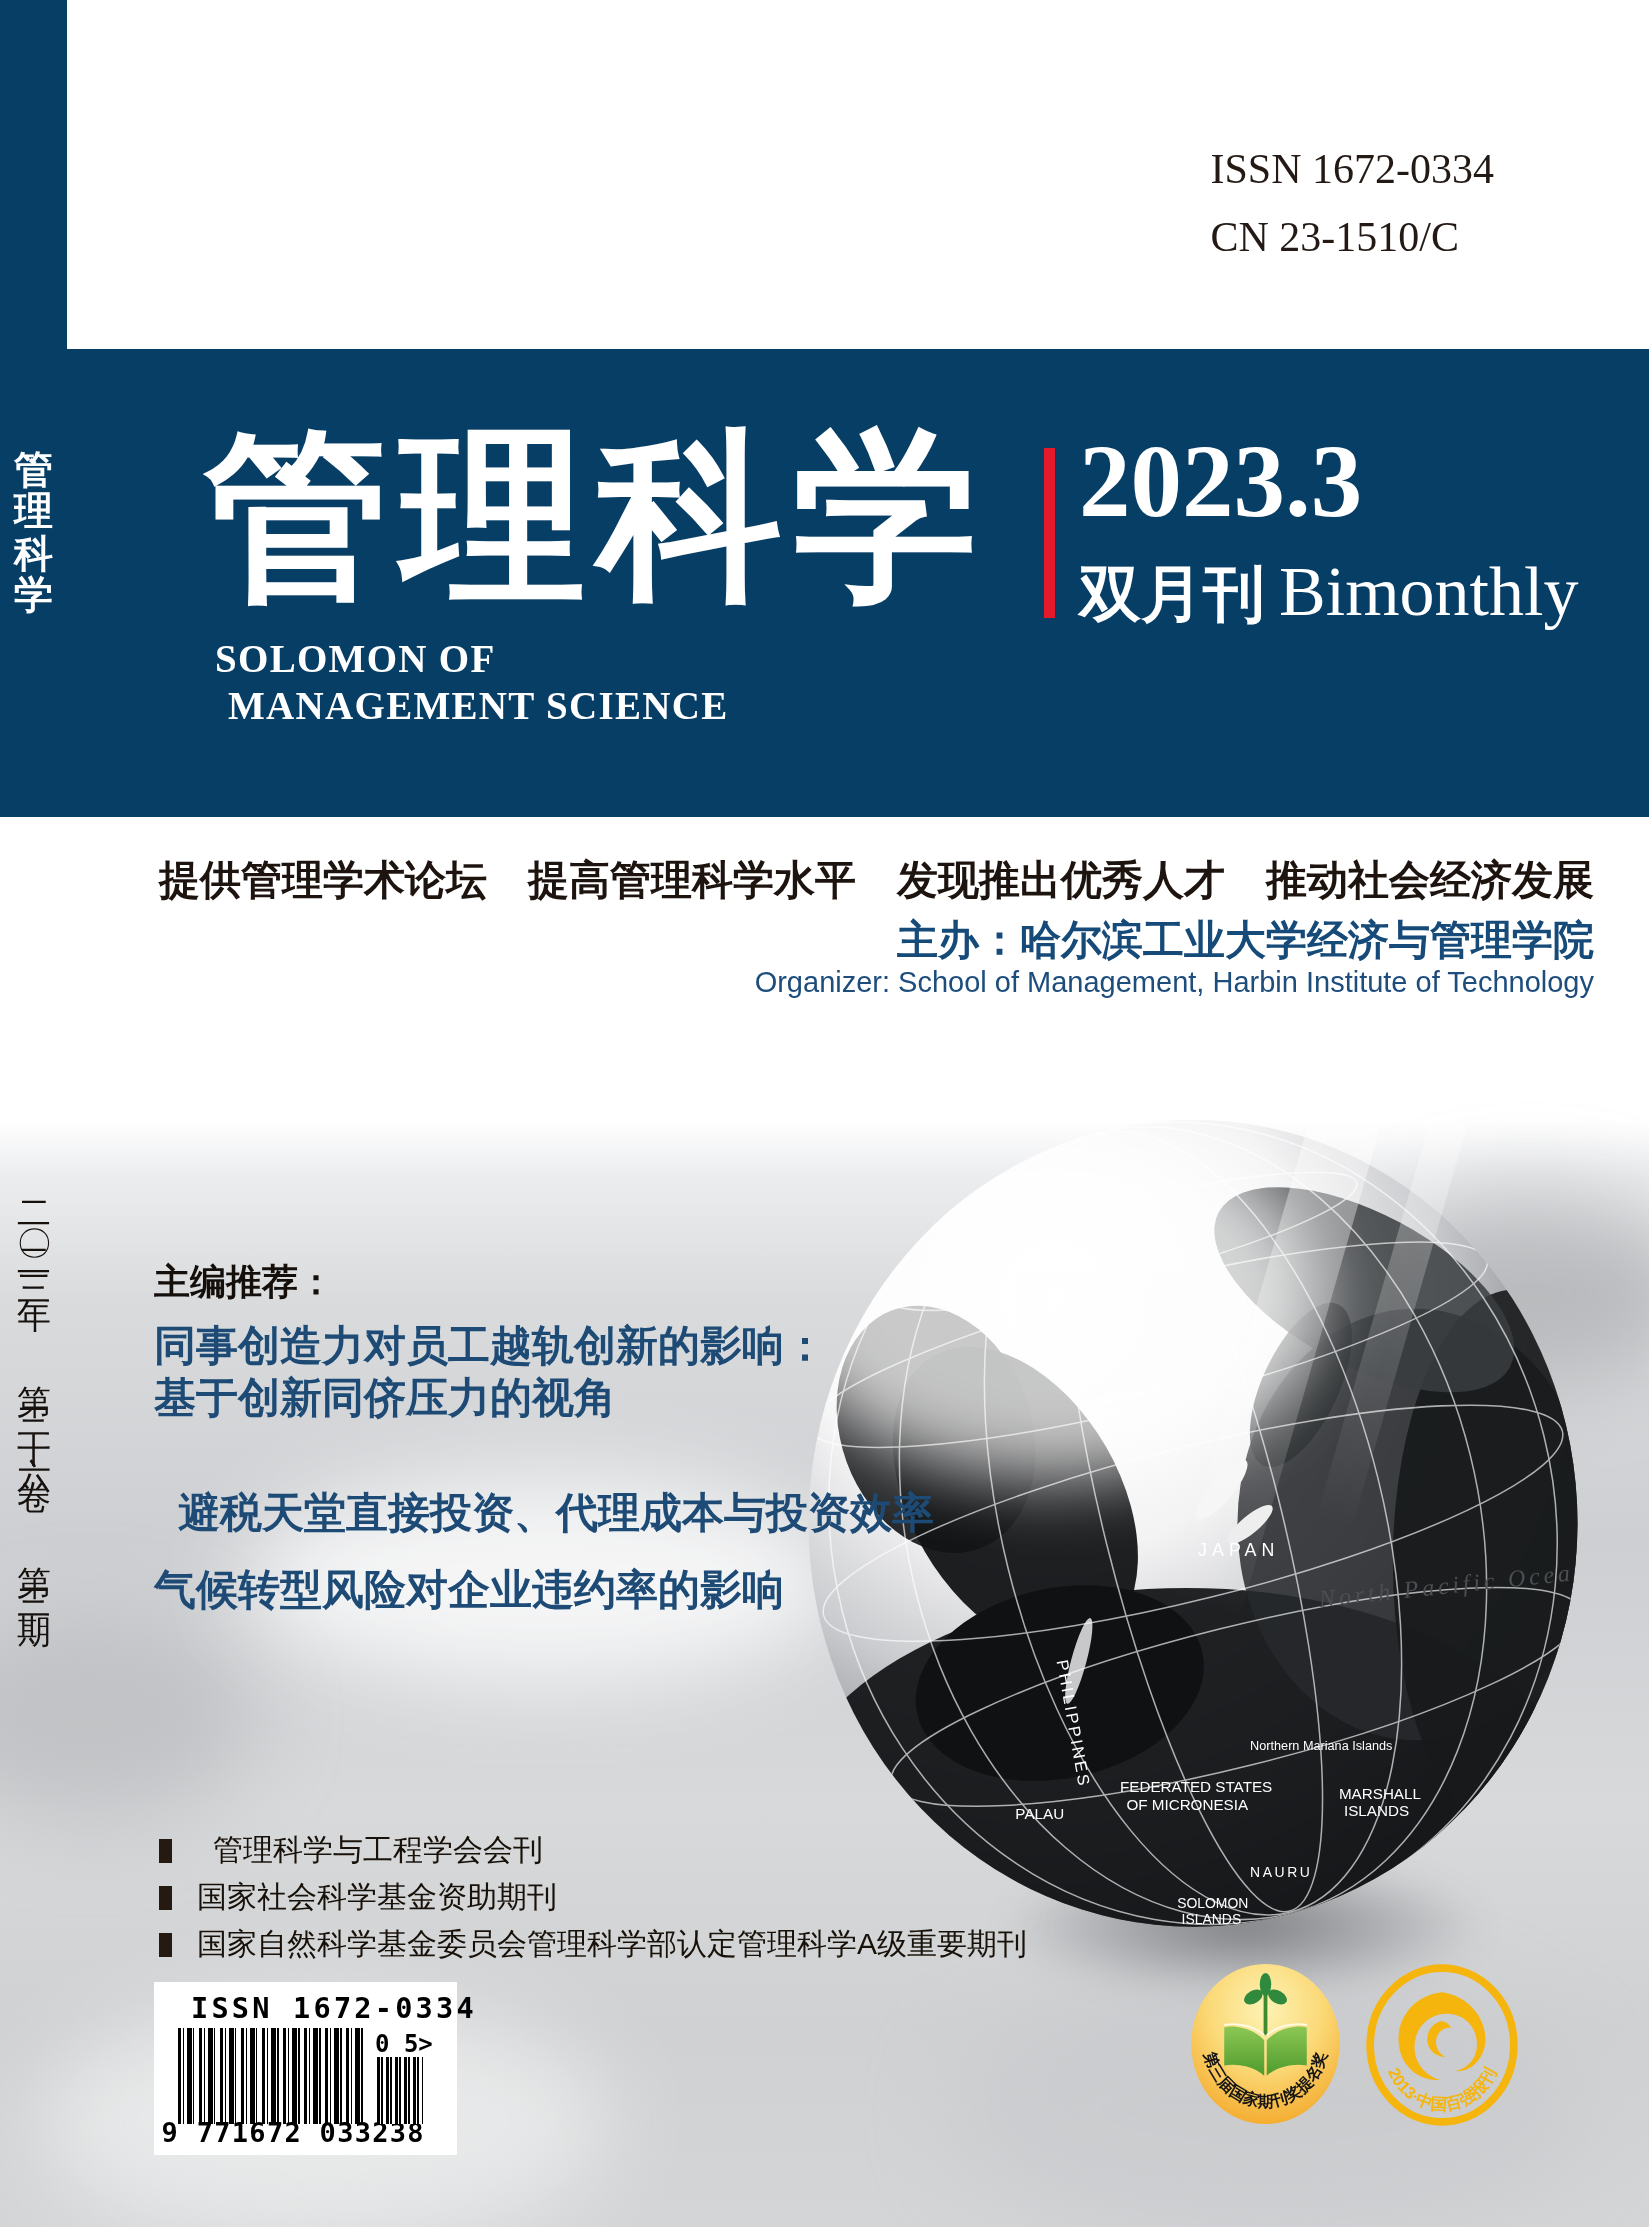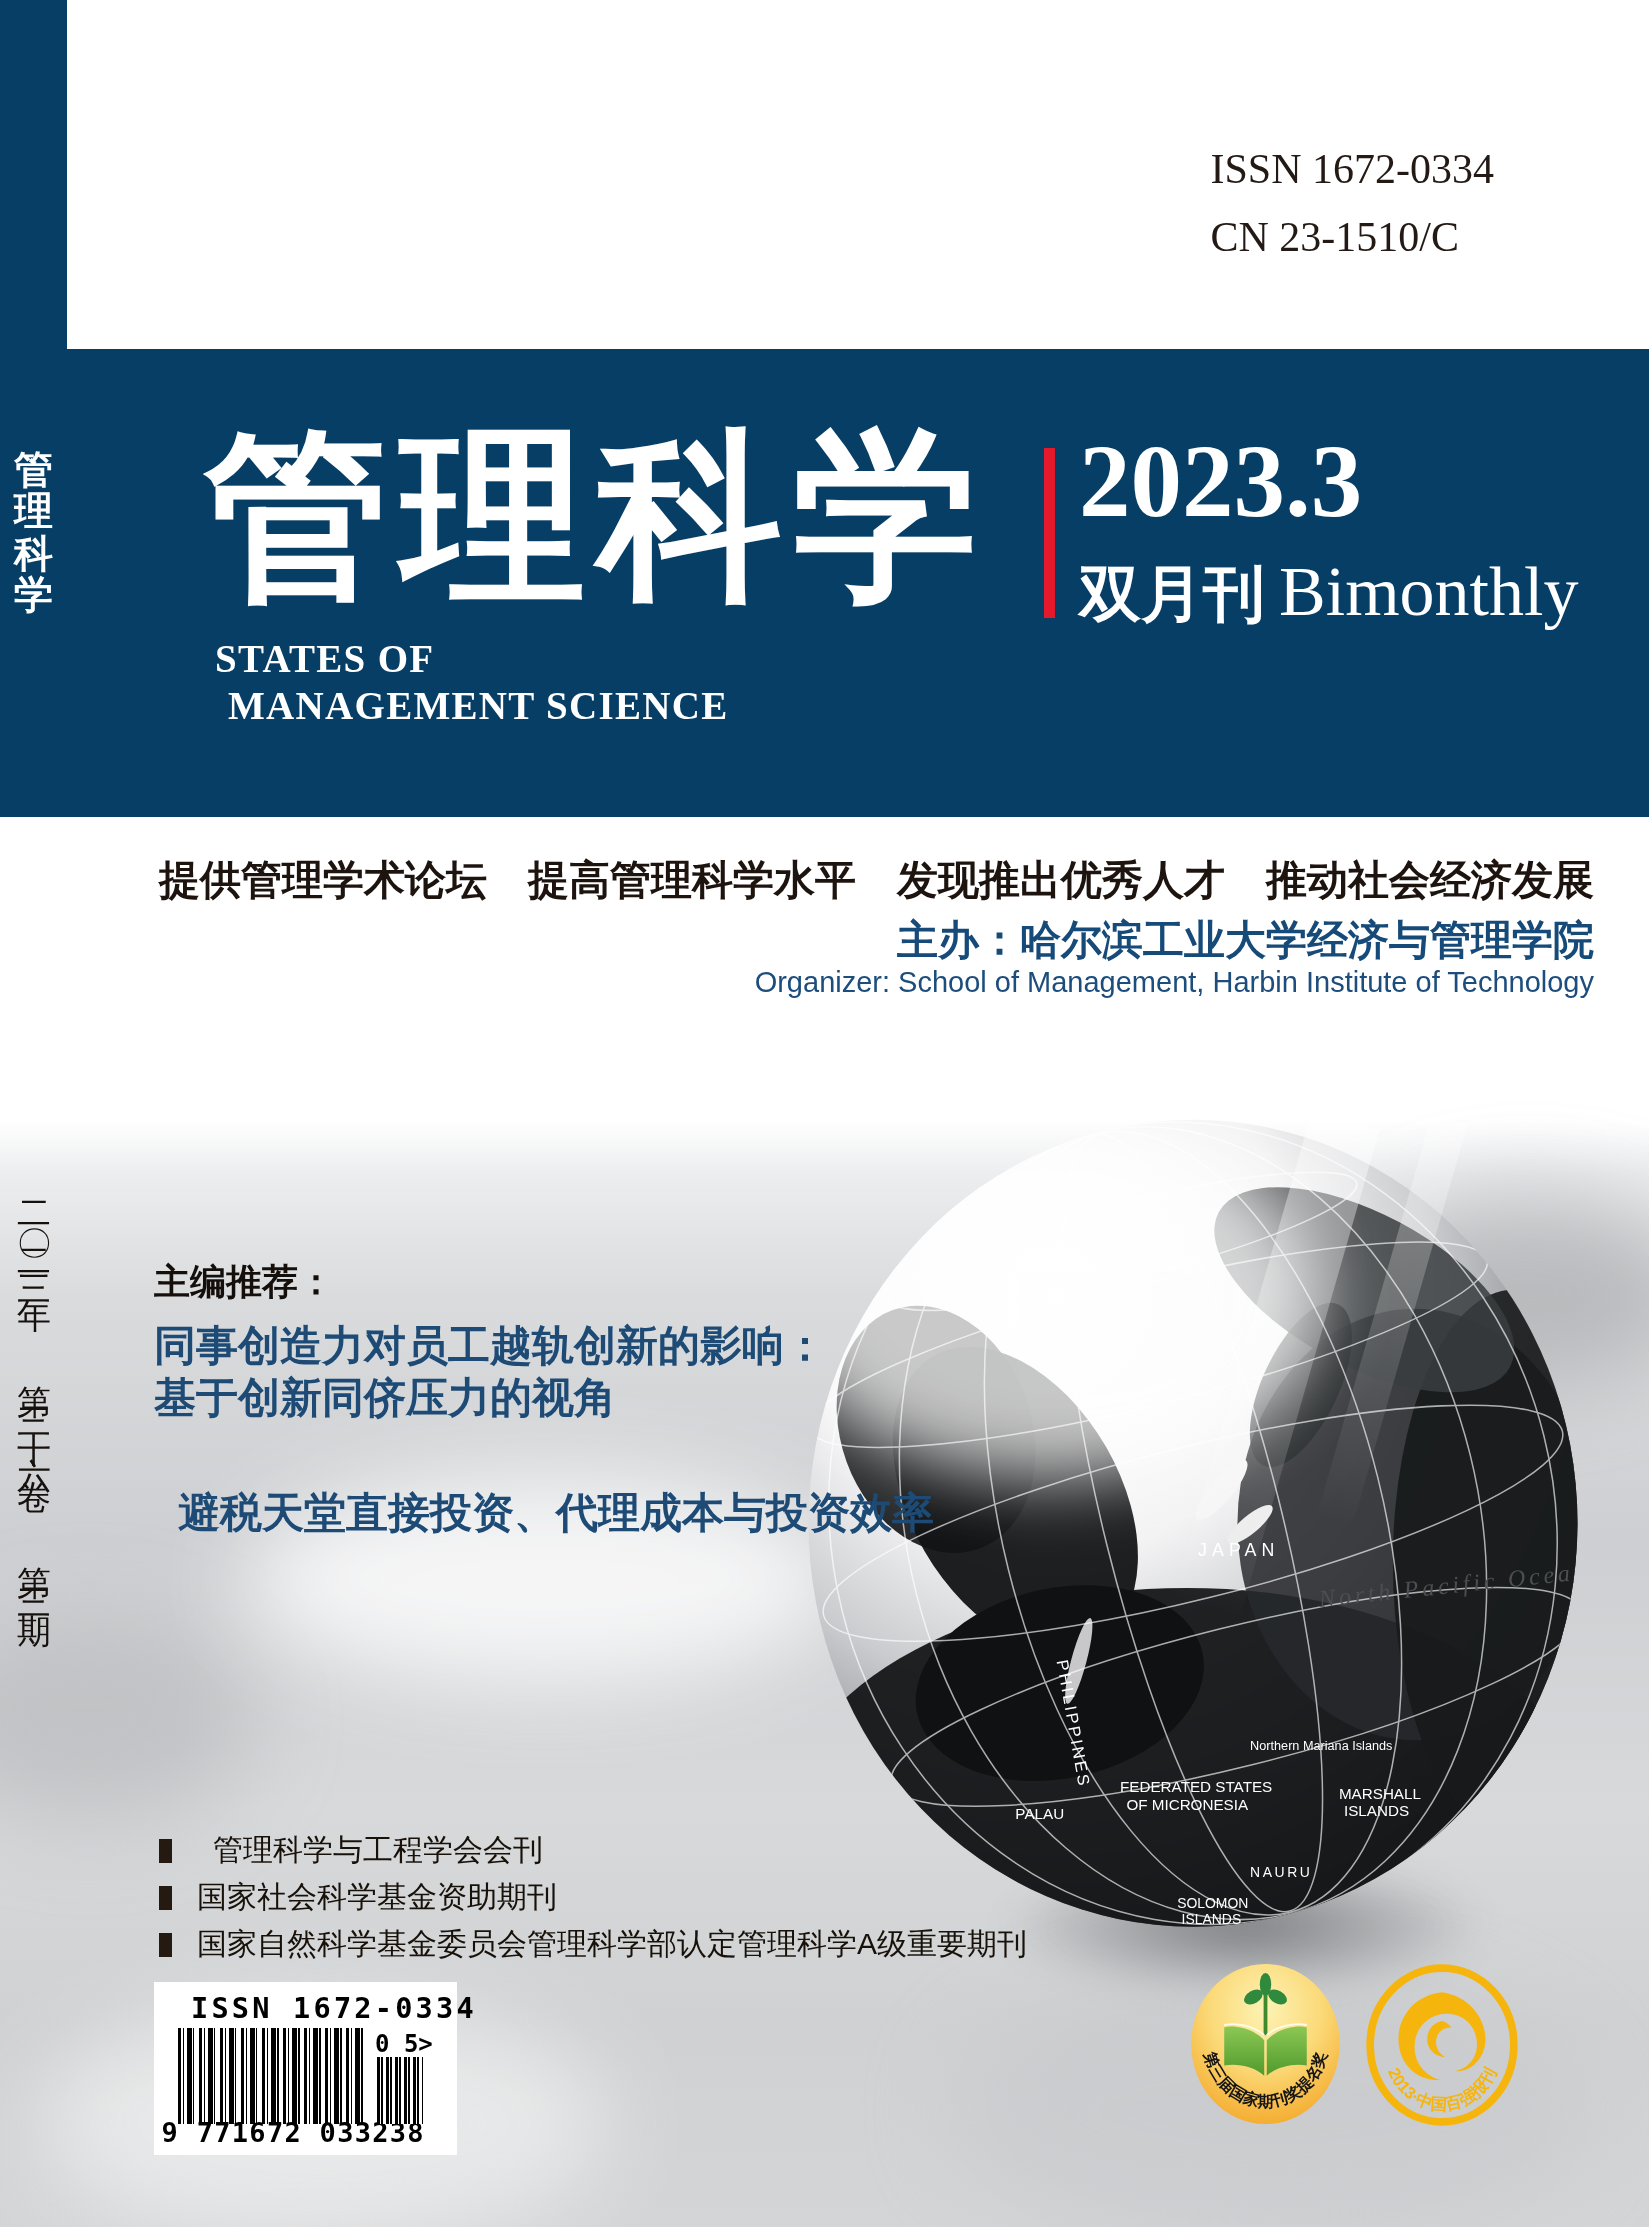--- a/index.html
+++ b/index.html
@@ -98,21 +98,21 @@
     <div>管理科学</div>
   </div>
 
   <div class="big-title">管理科学</div>
   <div class="red-bar"></div>
   <div class="issue-number">2023.3</div>
   <div class="freq-row">
     <span class="freq-cn">双月刊</span>
     <span class="freq-en">Bimonthly</span>
   </div>
-  <div class="journal-of">STATES OF</div>
+  <div class="journal-of">SOLOMON OF</div>
   <div class="management-science">MANAGEMENT SCIENCE</div>
 
   <div class="white-band"></div>
   <div class="slogan">提供管理学术论坛　提高管理科学水平　发现推出优秀人才　推动社会经济发展</div>
   <div class="organizer-cn">主办：哈尔滨工业大学经济与管理学院</div>
   <div class="organizer-en">Organizer: School of Management, Harbin Institute of Technology</div>
 
   <div class="cloud">
     <div class="cloudblob cb1"></div>
     <div class="cloudblob cb2"></div>
@@ -184,20 +184,21 @@
     <div class="spine-volume">
       <div>二〇二三年</div>
       <div class="gap">第三十六卷</div>
       <div class="gap">第三期</div>
     </div>
 
     <div class="hl-label">主编推荐：</div>
     <div class="hl hl1a">同事创造力对员工越轨创新的影响：</div>
     <div class="hl hl1b">基于创新同侪压力的视角</div>
     <div class="hl hl2">避税天堂直接投资、代理成本与投资效率</div>
+    <div class="hl hl3">气候转型风险对企业违约率的影响</div>
 
     <div class="cred cr1">
       <span class="sq"></span>
       <span>管理科学与工程学会会刊</span>
     </div>
     <div class="cred cr3">
       <span class="sq"></span>
       <span>国家自然科学基金委员会管理科学部认定管理科学A级重要期刊</span>
     </div>
     <div class="cred cr2">

